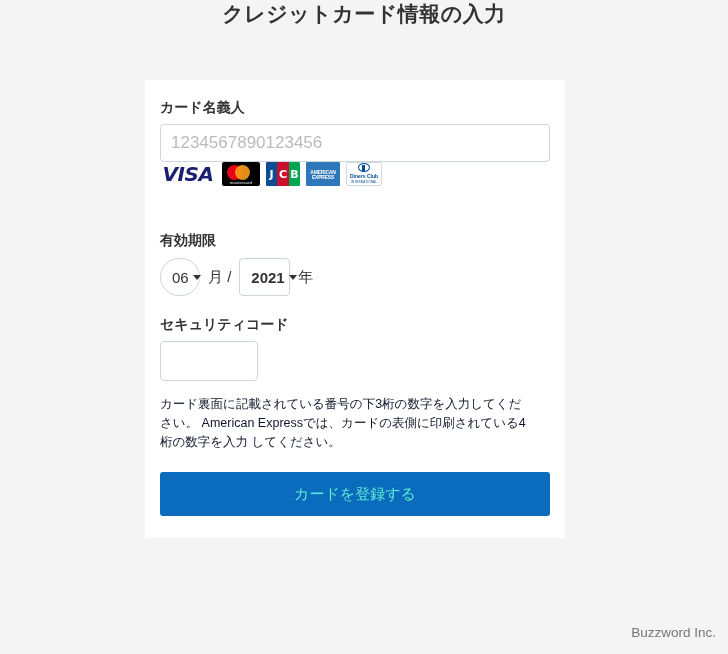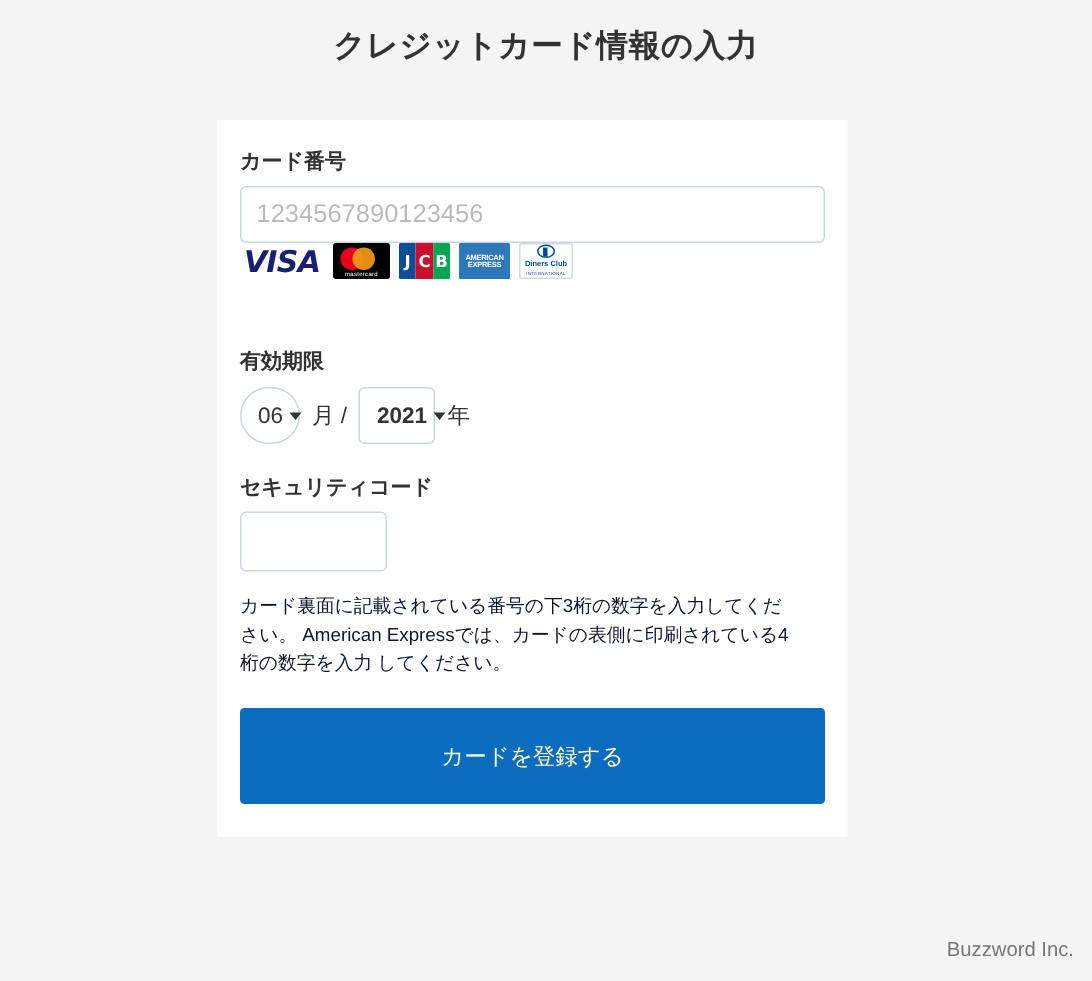--- a/index.html
+++ b/index.html
@@ -15,21 +15,20 @@
     overflow: hidden;
   }
   .page {
     position: relative;
     width: 728px;
     height: 654px;
     box-sizing: border-box;
   }
   .page-title {
     margin: 0;
-    padding-top: 16px;
     text-align: center;
     font-size: 21px;
     font-weight: bold;
     color: #333333;
     letter-spacing: 0.5px;
     font-family: Liberation Mono, monospace;
   }
   .card-panel {
     position: absolute;
     left: 145px;
@@ -248,26 +247,26 @@
     font-size: 12.5px;
     line-height: 19px;
     color: #0f172a;
     margin: 14px 0 0 0;
     width: 372px;
   }
   .submit-button {
     display: block;
     box-sizing: border-box;
     width: 390px;
-    height: 64px;
+    height: 44px;
     margin-top: 20px;
     background: #0b6cbd;
     border: none;
     border-radius: 3px;
-    color: #fef9c3;
+    color: #5eead4;
     font-size: 15px;
     font-family: "Liberation Sans", "DejaVu Sans", sans-serif;
     cursor: pointer;
     text-align: center;
   }
   .footer {
     position: absolute;
     right: 12px;
     bottom: 14px;
     font-size: 13.5px;
@@ -279,21 +278,21 @@
 </head>
 <body>
 
 <div class="page">
 
   <h1 class="page-title">クレジットカード情報の入力</h1>
 
   <div class="card-panel">
 
     <div class="field-group">
-      <div class="field-label">カード番号</div>
+      <div class="field-label">カード名義人</div>
       <input class="text-input" type="text" placeholder="1234567890123456" style="">
     </div>
 
     <div class="brand-row">
 
       <div class="brand brand-visa">
         <span>VISA</span>
       </div>
 
       <div class="brand brand-mc">

